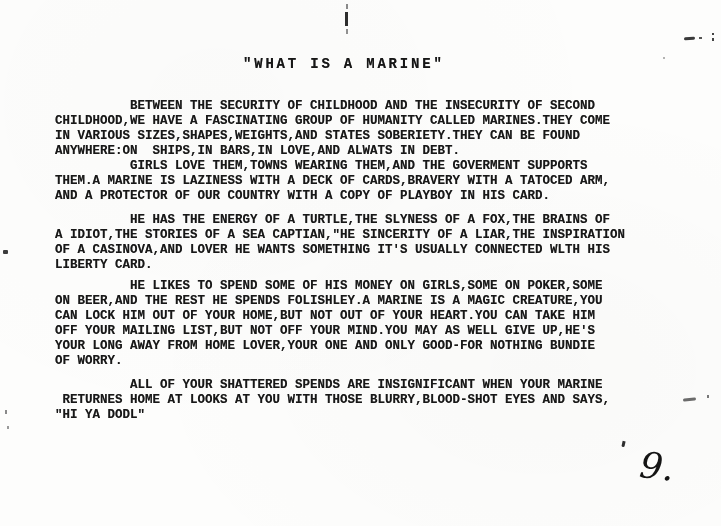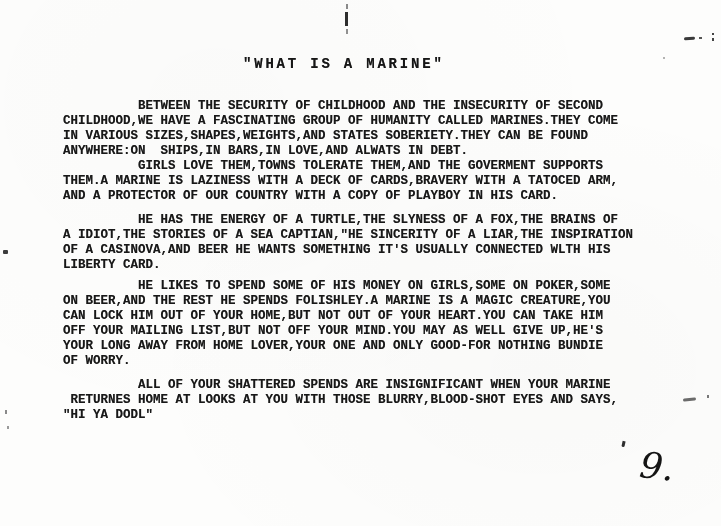--- a/index.html
+++ b/index.html
@@ -27,21 +27,21 @@
     top: 56px;
     font-size: 14px;
     font-weight: 700;
     letter-spacing: 2.8px;
     color: #161616;
     white-space: pre;
     text-shadow: 0 0 0.6px rgba(10,10,10,0.55);
   }
   .doc-body {
     position: absolute;
-    left: 63px;
+    left: 55px;
     top: 99px;
     width: 640px;
     color: #181818;
   }
   .para {
     margin: 0;
     font-family: "Liberation Mono", "DejaVu Sans Mono", monospace;
     font-size: 12.5px;
     line-height: 15px;
     font-weight: 700;
@@ -84,26 +84,26 @@
 
 <div class="page">
 
   <div class="doc-title">"WHAT IS A MARINE"</div>
 
   <div class="doc-body">
     <pre class="para">          BETWEEN THE SECURITY OF CHILDHOOD AND THE INSECURITY OF SECOND
 CHILDHOOD,WE HAVE A FASCINATING GROUP OF HUMANITY CALLED MARINES.THEY COME
 IN VARIOUS SIZES,SHAPES,WEIGHTS,AND STATES SOBERIETY.THEY CAN BE FOUND
 ANYWHERE:ON  SHIPS,IN BARS,IN LOVE,AND ALWATS IN DEBT.</pre>
-    <pre class="para gap-lg">          GIRLS LOVE THEM,TOWNS TOLERATE THEM,AND THE GOVERMENT SUPPORTS
+    <pre class="para gap-lg">          GIRLS LOVE THEM,TOWNS WEARING THEM,AND THE GOVERMENT SUPPORTS
 THEM.A MARINE IS LAZINESS WITH A DECK OF CARDS,BRAVERY WITH A TATOCED ARM,
 AND A PROTECTOR OF OUR COUNTRY WITH A COPY OF PLAYBOY IN HIS CARD.</pre>
     <pre class="para gap-sm">          HE HAS THE ENERGY OF A TURTLE,THE SLYNESS OF A FOX,THE BRAINS OF
 A IDIOT,THE STORIES OF A SEA CAPTIAN,"HE SINCERITY OF A LIAR,THE INSPIRATION
-OF A CASINOVA,AND BEER HE WANTS SOMETHING IT'S USUALLY CONNECTED WLTH HIS
+OF A CASINOVA,AND LOVER HE WANTS SOMETHING IT'S USUALLY CONNECTED WLTH HIS
 LIBERTY CARD.</pre>
     <pre class="para gap-lg">          HE LIKES TO SPEND SOME OF HIS MONEY ON GIRLS,SOME ON POKER,SOME
 ON BEER,AND THE REST HE SPENDS FOLISHLEY.A MARINE IS A MAGIC CREATURE,YOU
 CAN LOCK HIM OUT OF YOUR HOME,BUT NOT OUT OF YOUR HEART.YOU CAN TAKE HIM
 OFF YOUR MAILING LIST,BUT NOT OFF YOUR MIND.YOU MAY AS WELL GIVE UP,HE'S
 YOUR LONG AWAY FROM HOME LOVER,YOUR ONE AND ONLY GOOD-FOR NOTHING BUNDIE
 OF WORRY.</pre>
     <pre class="para">          ALL OF YOUR SHATTERED SPENDS ARE INSIGNIFICANT WHEN YOUR MARINE
  RETURNES HOME AT LOOKS AT YOU WITH THOSE BLURRY,BLOOD-SHOT EYES AND SAYS,
 "HI YA DODL"</pre>

